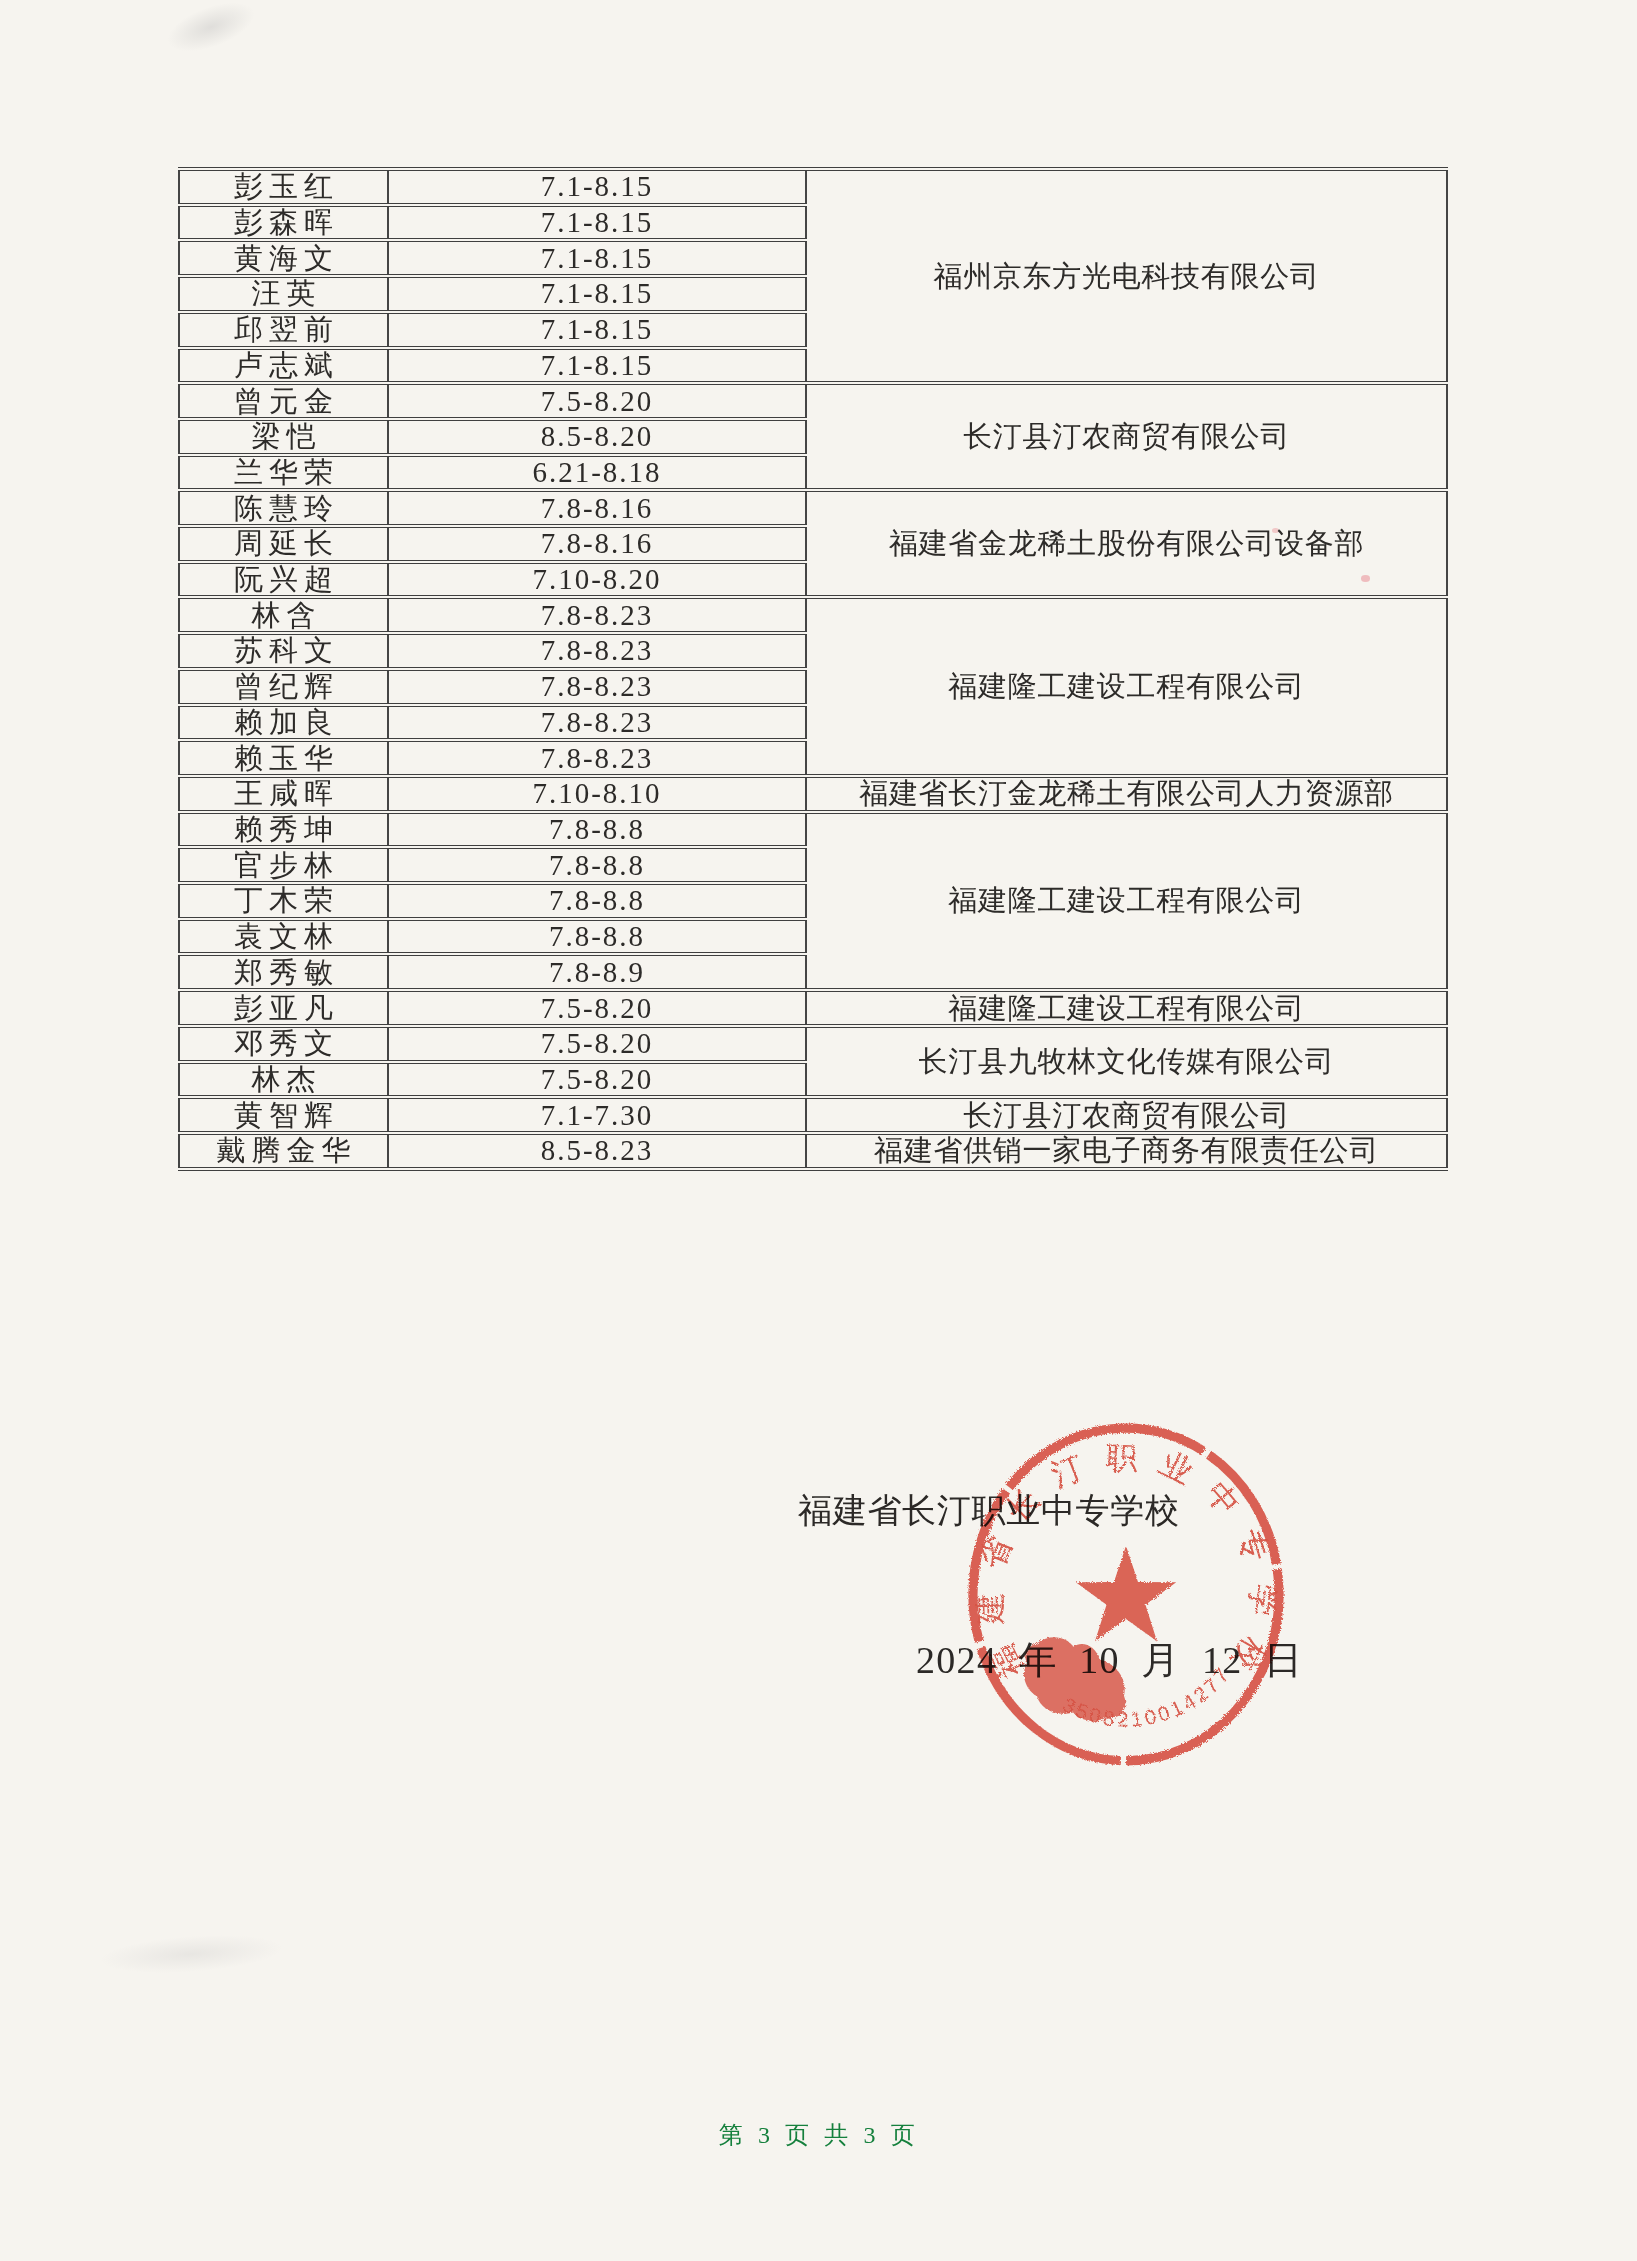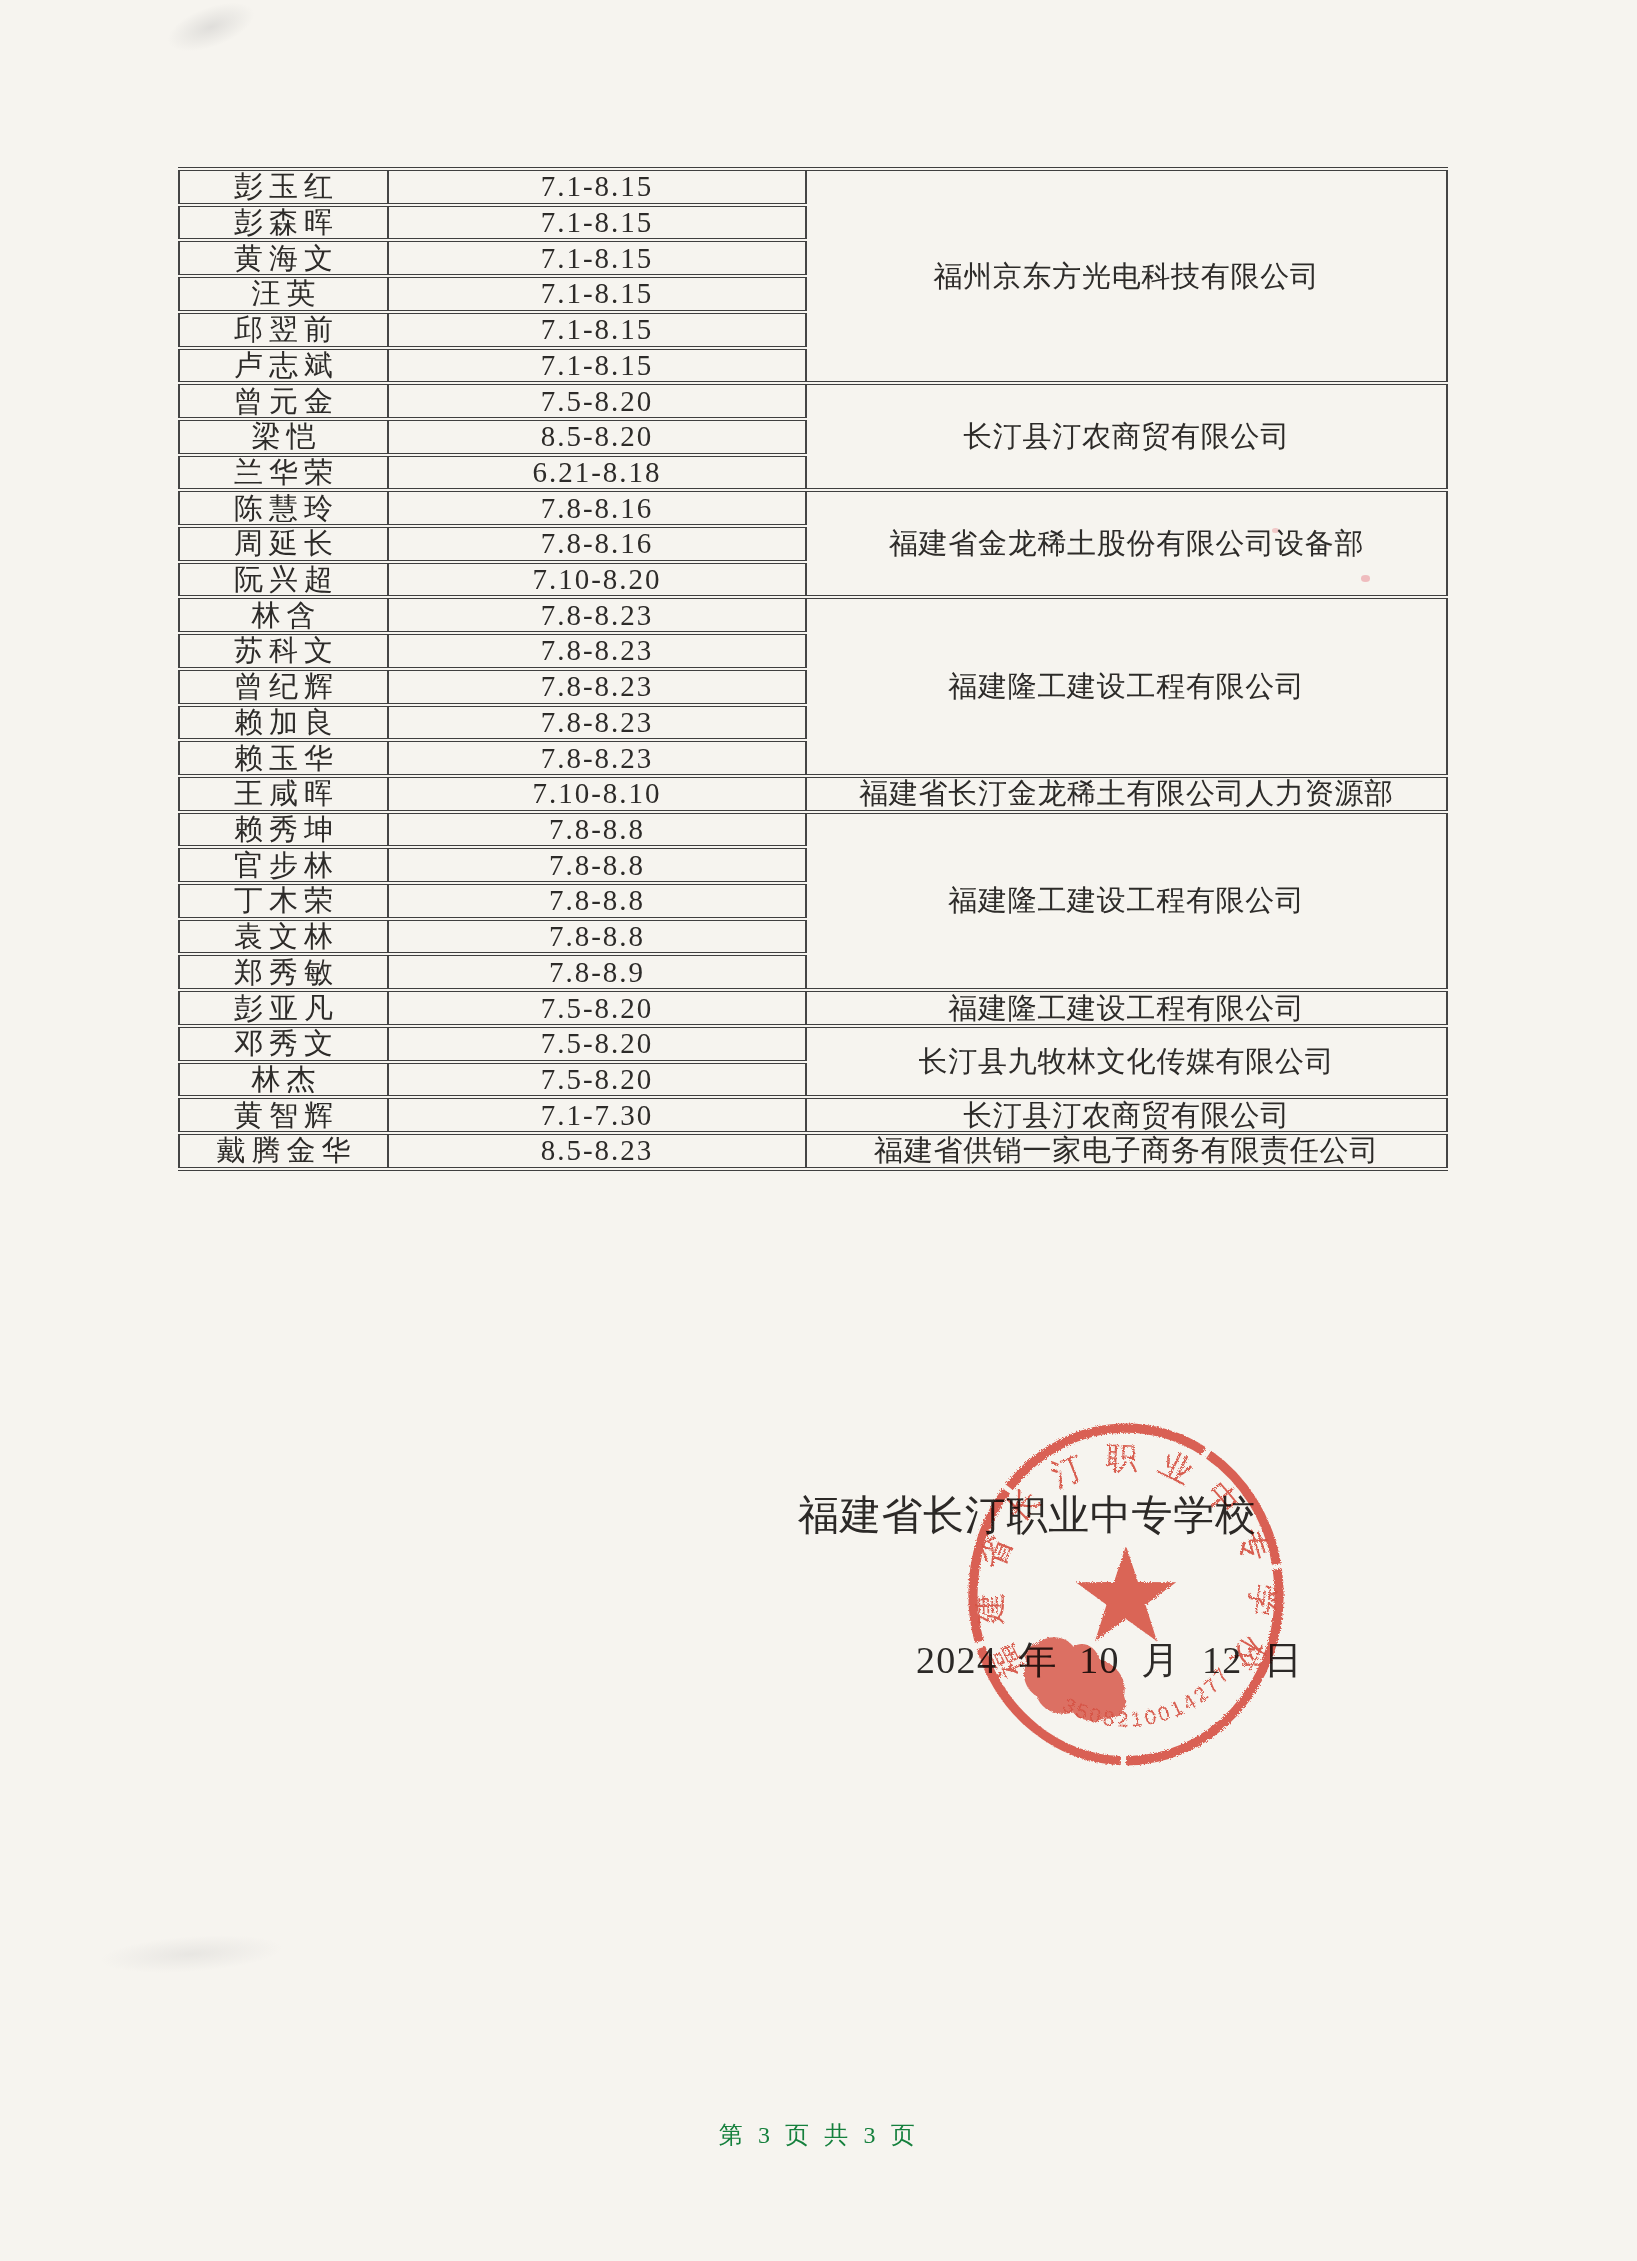--- a/index.html
+++ b/index.html
@@ -38,21 +38,21 @@
     font-size:29px;line-height:1;
     overflow:hidden;white-space:nowrap;
   }
   td.c-name{width:209px;letter-spacing:6px;text-indent:6px;}
   td.c-period{width:418px;letter-spacing:2px;font-family:"Liberation Serif","DejaVu Serif",serif;margin-top:16px;}
   td.c-company{width:641px;letter-spacing:0.7px;}
 
   
   .school-line{
     position:absolute;left:798px;top:1493px;
-    font-size:41px;line-height:1.08;letter-spacing:0.7px;
+    font-size:34px;line-height:1.08;letter-spacing:0.7px;
     mix-blend-mode:multiply;z-index:3;
   }
   .date-line{
     position:absolute;left:916px;top:1640px;
     font-size:38px;line-height:1.08;word-spacing:10.6px;letter-spacing:1.3px;
     mix-blend-mode:multiply;z-index:3;
   }
   .footer-line{
     position:absolute;left:0;top:2119px;width:1638px;
     text-align:center;font-size:24px;letter-spacing:4.6px;color:#15803d;

